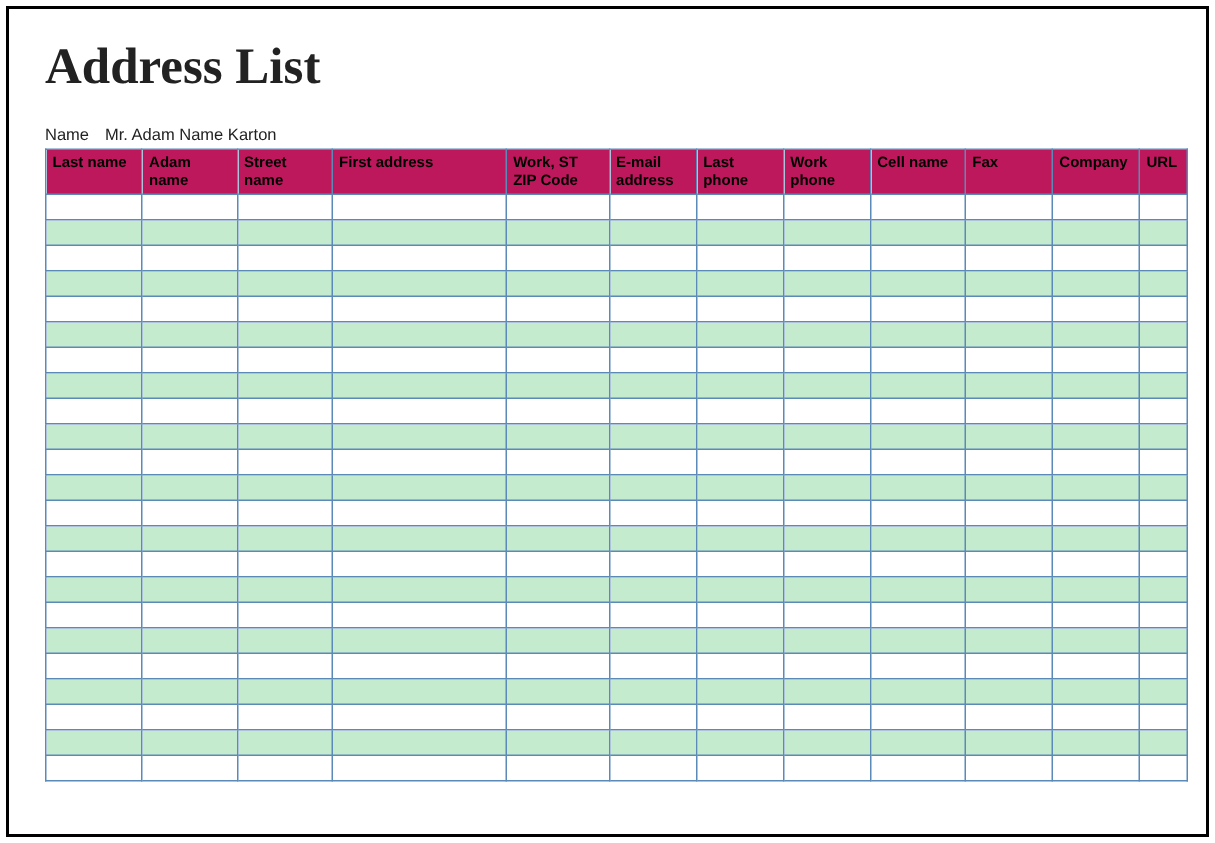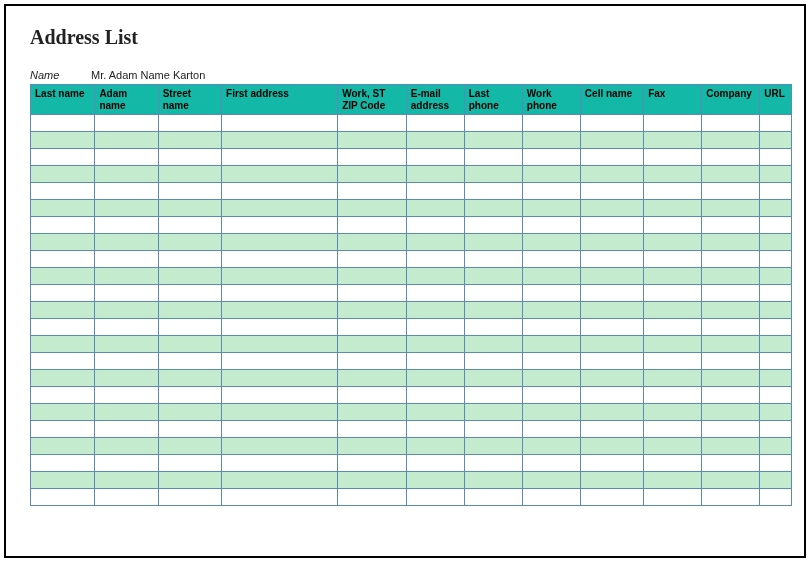--- a/index.html
+++ b/index.html
@@ -16,35 +16,34 @@
     }
     .document-frame {
       width: 100%;
       height: 100%;
       border: 2px solid #000;
       padding: 20px 12px 12px 24px;
       background: #fff;
     }
     .title {
       font-family: Georgia, 'Times New Roman', serif;
-      font-size: 20px;
+      font-size: 34px;
       font-weight: bold;
       color: #222;
       margin-bottom: 20px;
     }
     .name-row {
       display: flex;
       font-size: 11px;
       color: #222;
       margin-bottom: 3px;
       align-items: baseline;
     }
     .name-label {
-      width: 61px;
-      font-style: italic;
+      width: 40px;
     }
     .name-value {
       flex: 1;
     }
     table {
       border-collapse: collapse;
       width: 100%;
       table-layout: fixed;
     }
     th, td {
@@ -54,21 +53,21 @@
       padding: 3px 4px;
       height: 17px;
       vertical-align: top;
       overflow: hidden;
       white-space: normal;
       line-height: 1.15;
     }
     th {
       font-weight: bold;
       color: #000;
-      background: #14b8a6;
+      background: #be185d;
       height: 30px;
       border-top: 1px solid #5b8ab8;
       border-bottom: 1px solid #5b8ab8;
       vertical-align: top;
     }
     thead {
       border-top: 1px solid #5b8ab8;
     }
     tr.odd td {
       background: #c4ebce;

